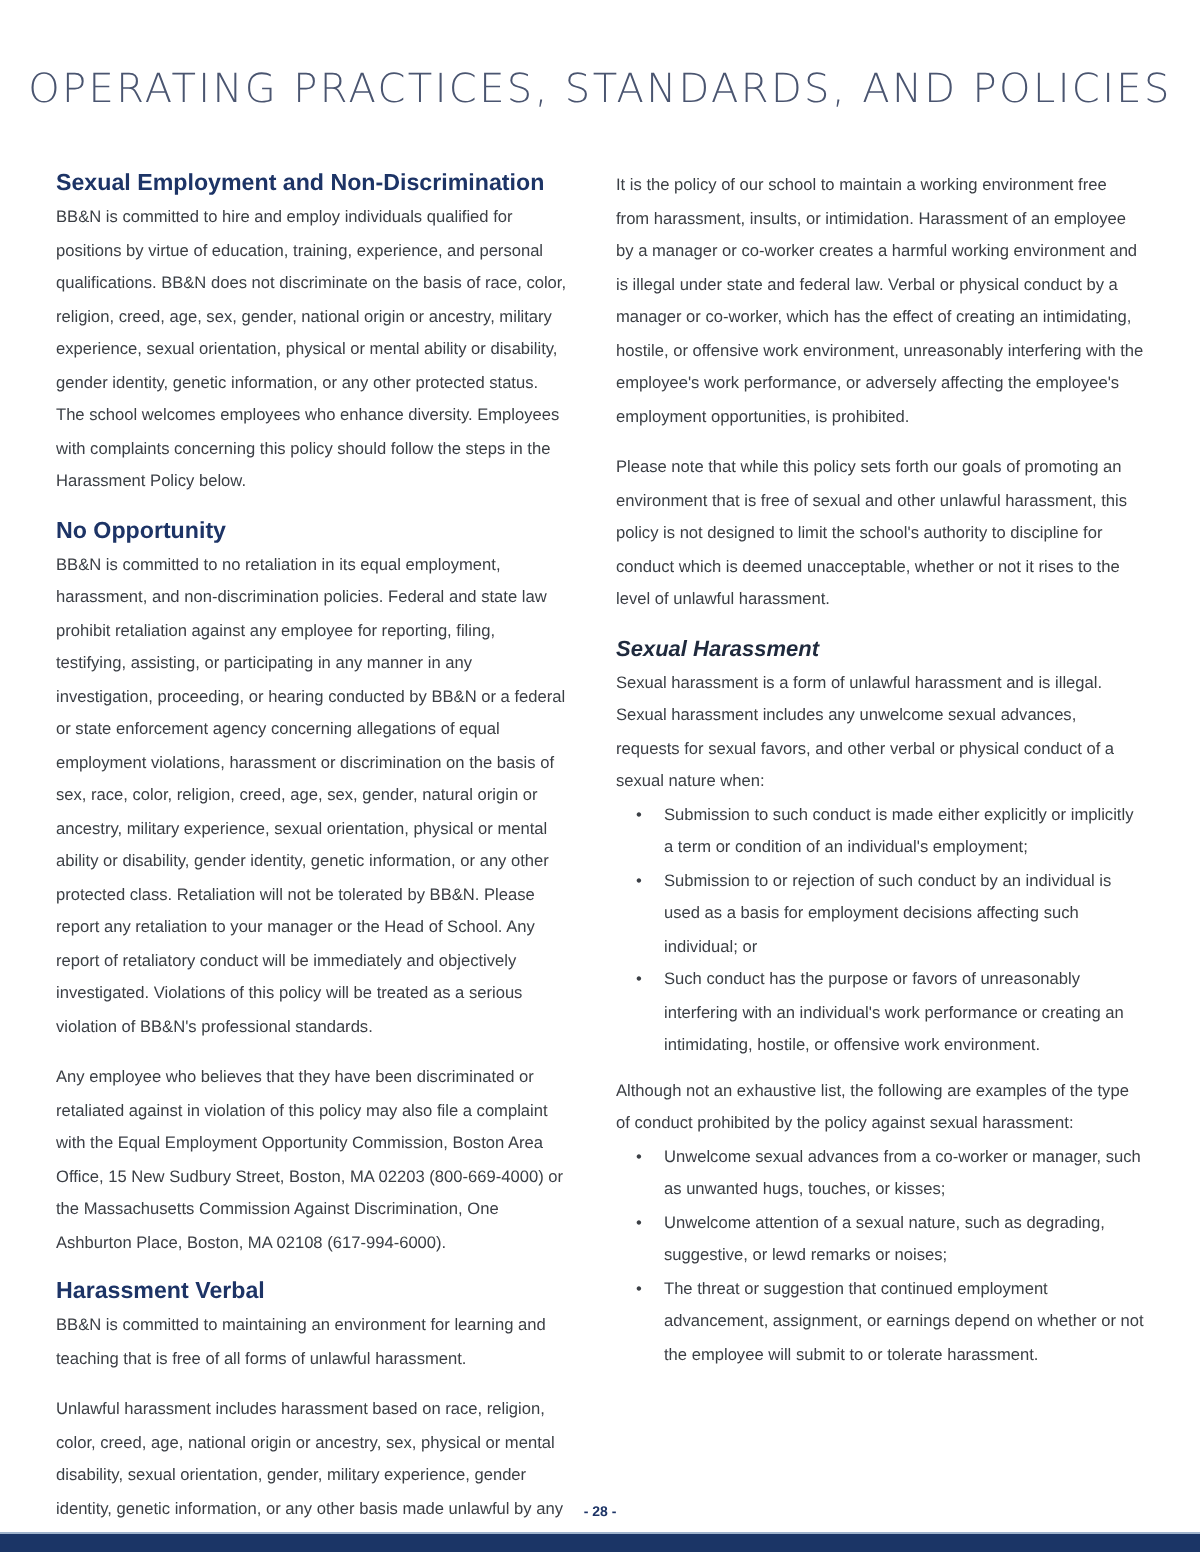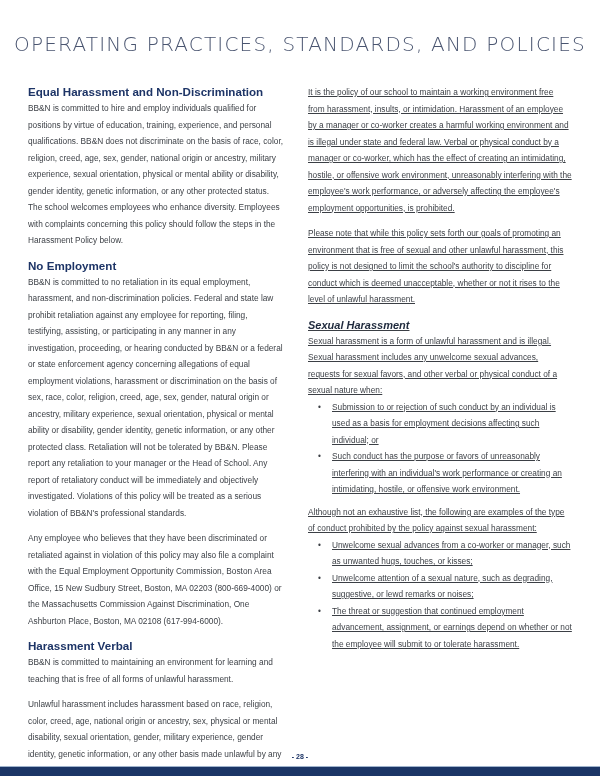--- a/index.html
+++ b/index.html
@@ -7,21 +7,21 @@
       width: 600px; height: 776px; background: #ffffff; position: relative; overflow: hidden;
       font-family: "Liberation Sans", sans-serif; color: #3b3f45;
     }
     .page-title {
       position: absolute; top: 32px; left: 0; width: 600px; text-align: center;
       font-family: "DejaVu Sans", sans-serif; font-weight: 300; font-size: 20px;
       letter-spacing: 1.2px; color: #4a5570; margin: 0;
     }
     .col { position: absolute; top: 84px; }
     .col-left { left: 28px; width: 256px; }
-    .col-right { left: 308px; width: 264px; text-decoration: underline; }
+    .col-right { left: 308px; width: 264px; }
     .h { margin: 0; color: #1d3466; font-weight: bold; font-size: 11.6px; line-height: 16px; }
     .h.italic { font-style: italic; color: #1f2a3d; font-size: 11px; }
     p { margin: 0; font-size: 8.3px; line-height: 16.5px; }
     .gap { height: 9px; }
     .gap-s { height: 6px; }
     ul { margin: 0; padding: 0 0 0 24px; list-style: none; }
     li { position: relative; font-size: 8.3px; line-height: 16.5px; }
     li::before { content: "•"; position: absolute; left: -14px; top: 0; color: #3b3f45; }
     .page-number {
       position: absolute; top: 753px; left: 0; width: 600px; text-align: center;
@@ -30,26 +30,26 @@
     .footer-line { position: absolute; top: 766px; left: 0; width: 600px; height: 1px; background: #9fb3cc; }
     .footer-band { position: absolute; top: 767px; left: 0; width: 600px; height: 9px; background: #1b3566; }
   </style>
 </head>
 <body>
 
 <h1 class="page-title">OPERATING PRACTICES, STANDARDS, AND POLICIES</h1>
 
 <div class="col col-left">
   <section>
-    <h2 class="h">Equal Harassment and Non-Discrimination</h2>
+    <h2 class="h">Sexual Employment and Non-Discrimination</h2>
     <p>BB&amp;N is committed to hire and employ individuals qualified for positions by virtue of education, training, experience, and personal qualifications. BB&amp;N does not discriminate on the basis of race, color, religion, creed, age, sex, gender, national origin or ancestry, military experience, sexual orientation, physical or mental ability or disability, gender identity, genetic information, or any other protected status. The school welcomes employees who enhance diversity. Employees with complaints concerning this policy should follow the steps in the Harassment Policy below.</p>
   </section>
   <div class="gap"></div>
   <section>
-    <h2 class="h">No Employment</h2>
+    <h2 class="h">No Opportunity</h2>
     <p>BB&amp;N is committed to no retaliation in its equal employment, harassment, and non-discrimination policies. Federal and state law prohibit retaliation against any employee for reporting, filing, testifying, assisting, or participating in any manner in any investigation, proceeding, or hearing conducted by BB&amp;N or a federal or state enforcement agency concerning allegations of equal employment violations, harassment or discrimination on the basis of sex, race, color, religion, creed, age, sex, gender, natural origin or ancestry, military experience, sexual orientation, physical or mental ability or disability, gender identity, genetic information, or any other protected class. Retaliation will not be tolerated by BB&amp;N. Please report any retaliation to your manager or the Head of School. Any report of retaliatory conduct will be immediately and objectively investigated. Violations of this policy will be treated as a serious violation of BB&amp;N's professional standards.</p>
     <div class="gap"></div>
     <p>Any employee who believes that they have been discriminated or retaliated against in violation of this policy may also file a complaint with the Equal Employment Opportunity Commission, Boston Area Office, 15 New Sudbury Street, Boston, MA 02203 (800-669-4000) or the Massachusetts Commission Against Discrimination, One Ashburton Place, Boston, MA 02108 (617-994-6000).</p>
   </section>
   <div class="gap"></div>
   <section>
     <h2 class="h">Harassment Verbal</h2>
     <p>BB&amp;N is committed to maintaining an environment for learning and teaching that is free of all forms of unlawful harassment.</p>
     <div class="gap"></div>
     <p>Unlawful harassment includes harassment based on race, religion, color, creed, age, national origin or ancestry, sex, physical or mental disability, sexual orientation, gender, military experience, gender identity, genetic information, or any other basis made unlawful by any applicable law, ordinance, or regulation. Unlawful harassment may be found in a single episode, as well as in persistent behavior.</p>
@@ -58,20 +58,21 @@
 
 <div class="col col-right">
   <p>It is the policy of our school to maintain a working environment free from harassment, insults, or intimidation. Harassment of an employee by a manager or co-worker creates a harmful working environment and is illegal under state and federal law. Verbal or physical conduct by a manager or co-worker, which has the effect of creating an intimidating, hostile, or offensive work environment, unreasonably interfering with the employee's work performance, or adversely affecting the employee's employment opportunities, is prohibited.</p>
   <div class="gap"></div>
   <p>Please note that while this policy sets forth our goals of promoting an environment that is free of sexual and other unlawful harassment, this policy is not designed to limit the school's authority to discipline for conduct which is deemed unacceptable, whether or not it rises to the level of unlawful harassment.</p>
   <div class="gap"></div>
   <section>
     <h2 class="h italic">Sexual Harassment</h2>
     <p>Sexual harassment is a form of unlawful harassment and is illegal. Sexual harassment includes any unwelcome sexual advances, requests for sexual favors, and other verbal or physical conduct of a sexual nature when:</p>
     <ul>
+      <li>Submission to such conduct is made either explicitly or implicitly a term or condition of an individual's employment;</li>
       <li>Submission to or rejection of such conduct by an individual is used as a basis for employment decisions affecting such individual; or</li>
       <li>Such conduct has the purpose or favors of unreasonably interfering with an individual's work performance or creating an intimidating, hostile, or offensive work environment.</li>
     </ul>
     <div class="gap-s"></div>
     <p>Although not an exhaustive list, the following are examples of the type of conduct prohibited by the policy against sexual harassment:</p>
     <ul>
       <li>Unwelcome sexual advances from a co-worker or manager, such as unwanted hugs, touches, or kisses;</li>
       <li>Unwelcome attention of a sexual nature, such as degrading, suggestive, or lewd remarks or noises;</li>
       <li>The threat or suggestion that continued employment advancement, assignment, or earnings depend on whether or not the employee will submit to or tolerate harassment.</li>
     </ul>

